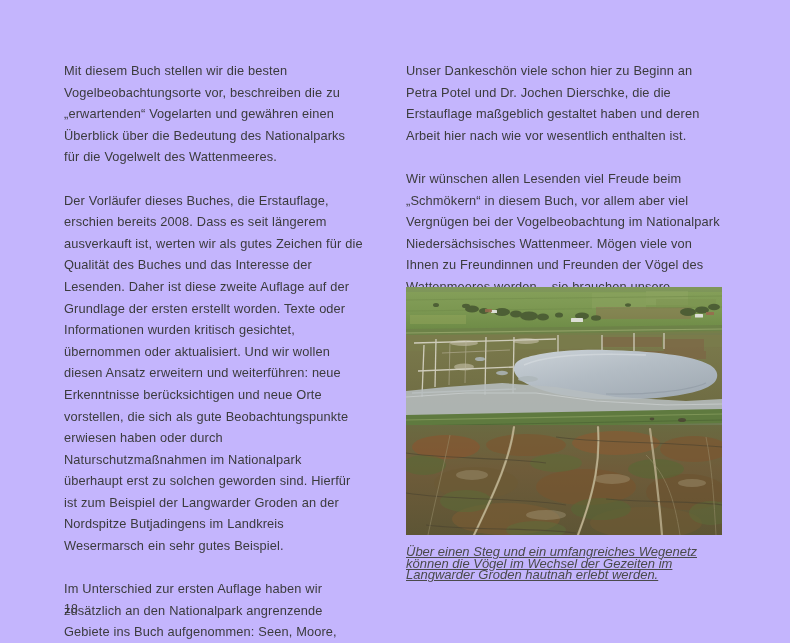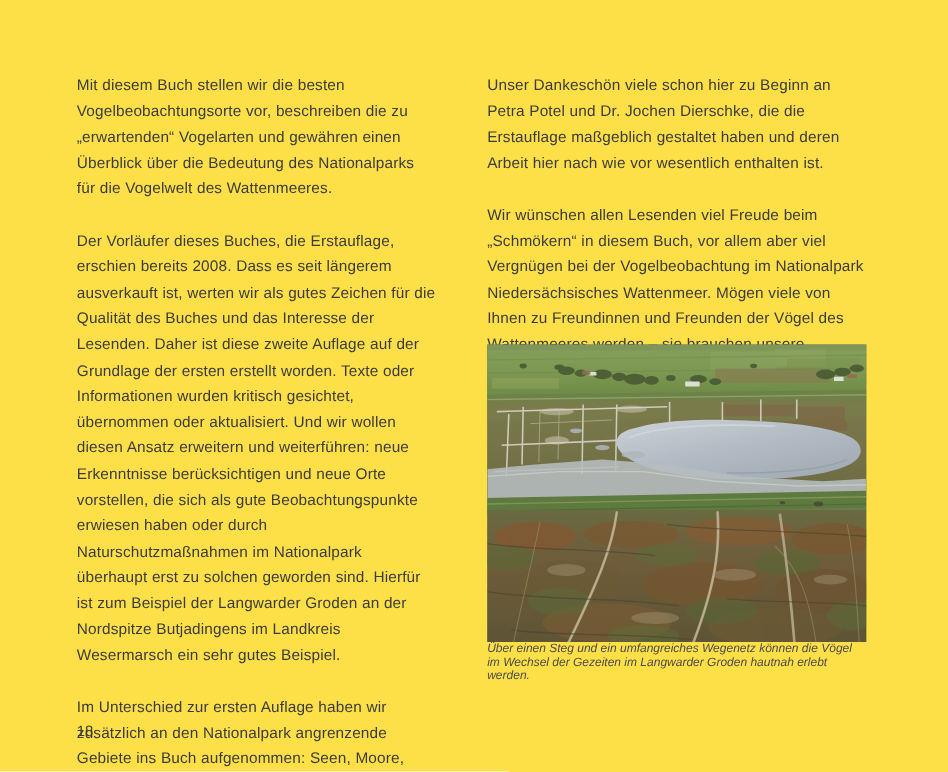--- a/index.html
+++ b/index.html
@@ -12,21 +12,21 @@
     height: 643px;
     position: relative;
     overflow: hidden;
     font-family: "Liberation Sans", sans-serif;
     color: #3b3b3d;
   }
 
   .page {
     position: absolute;
     inset: 0;
-    background: #fde047;
+    background: #c4b5fd;
   }
 
   
   .column {
     position: absolute;
     top: 60px;
   }
   .column-left {
     left: 64px;
     width: 300px;
@@ -63,25 +63,27 @@
     position: relative;
     overflow: hidden;
     background: #6e7a52;
   }
   .photo svg {
     display: block;
     width: 100%;
     height: 100%;
   }
   .caption {
-    font-size: 10px;
+    margin-top: 11px;
+    font-size: 13px;
     line-height: 11.6px;
     font-style: italic;
     color: #4a4a4c;
     width: 310px;
+    text-decoration: underline;
   }
 
   
   .folio {
     position: absolute;
     left: 64px;
     top: 601px;
     font-size: 12.4px;
     line-height: 16px;
     color: #3b3b3d;

